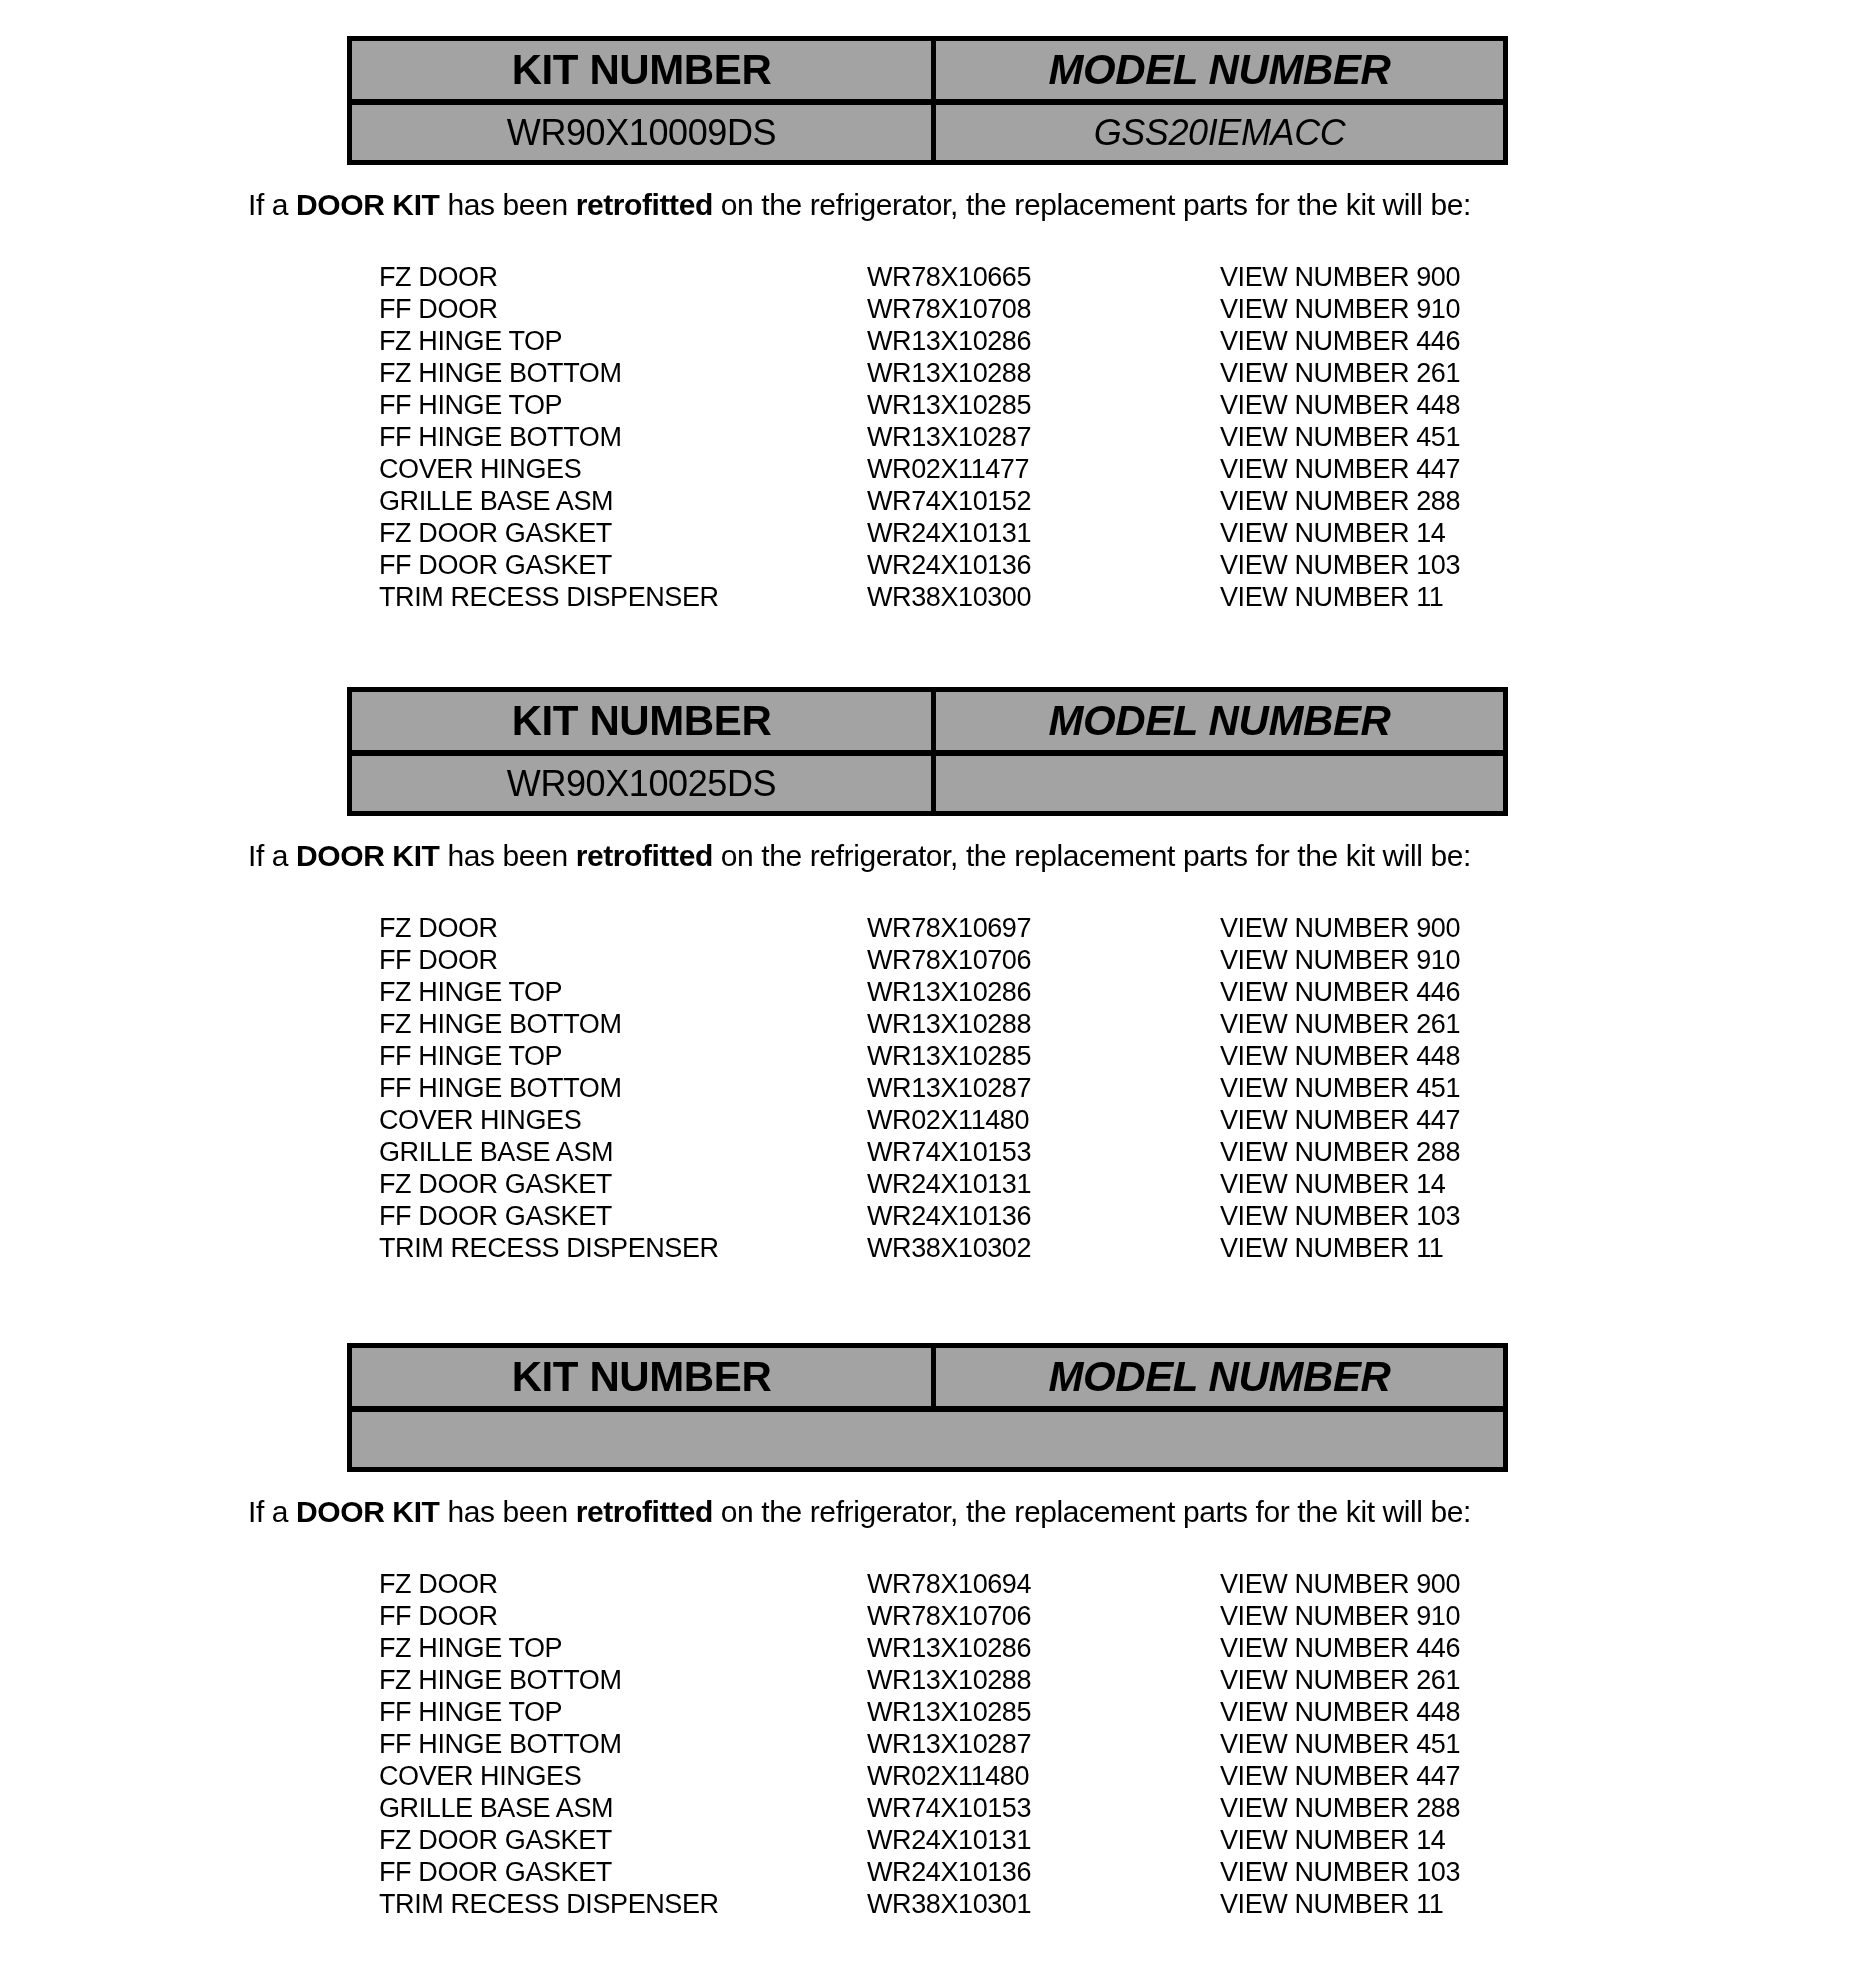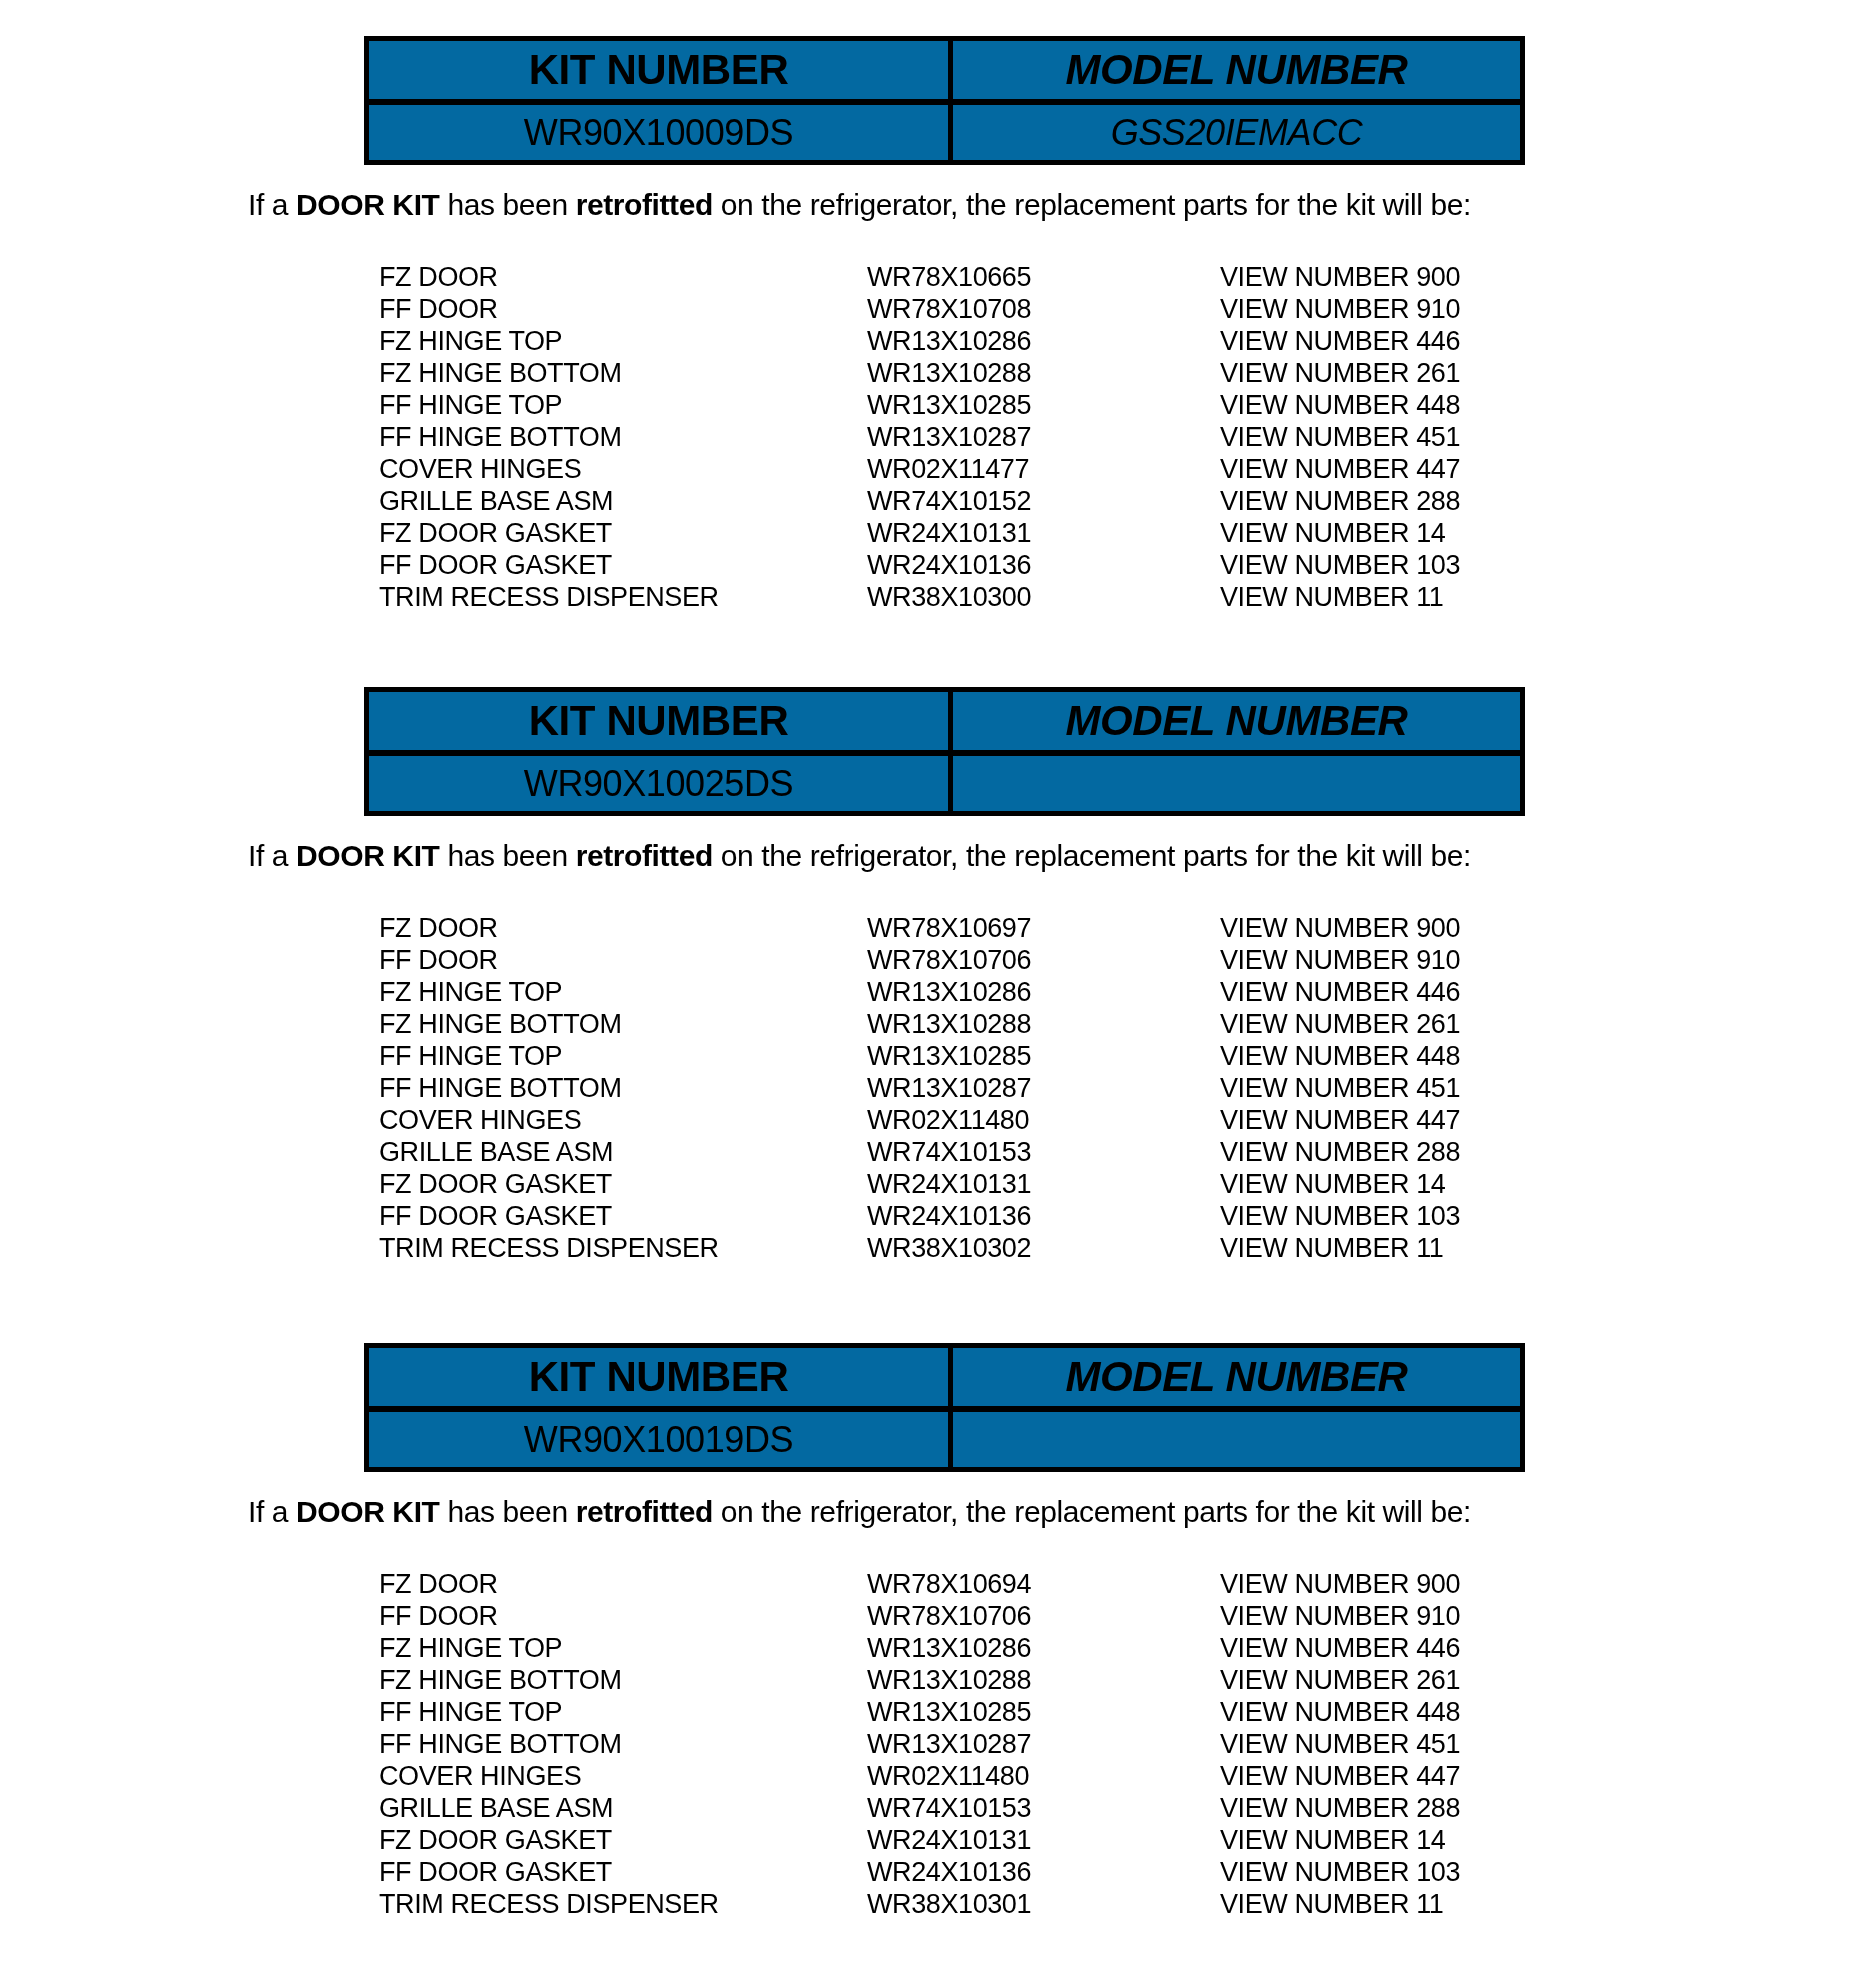--- a/index.html
+++ b/index.html
@@ -21,25 +21,25 @@
     left: 0;
     width: 100%;
     height: 654px;
   }
   .kit-section.s0 { top: 36px; }
   .kit-section.s1 { top: 687px; }
   .kit-section.s2 { top: 1343px; }
 
   .kit-table {
     position: absolute;
-    left: 364px;
+    left: 347px;
     width: 1161px;
     border: 5.6px solid #000;
     box-sizing: border-box;
-    background: #0369a1;
+    background: #a3a3a3;
   }
   .trow { display: flex; }
   .trow.header { height: 58px; border-bottom: 6.4px solid #000; }
   .trow.value  { height: 55px; }
   .tcell {
     box-sizing: border-box;
     display: flex;
     align-items: center;
     justify-content: center;
     white-space: nowrap;
@@ -245,21 +245,20 @@
 </div>
   </section>
 
   <section class="kit-section s2">
     <div class="kit-table">
       <div class="trow header">
         <div class="tcell kit">KIT NUMBER</div>
         <div class="tcell model">MODEL NUMBER</div>
       </div>
       <div class="trow value">
-        <div class="tcell kit">WR90X10019DS</div>
       </div>
     </div>
     <p class="retrofit-sentence"><span>If a </span><b>DOOR KIT</b><span> has been </span><b>retrofitted</b><span> on the refrigerator, the replacement parts for the kit will be:</span></p>
     <div class="parts-list">
   <div class="part-row">
     <span class="part-name">FZ DOOR</span>
     <span class="part-number">WR78X10694</span>
     <span class="view-number">VIEW NUMBER 900</span>
   </div>
 

